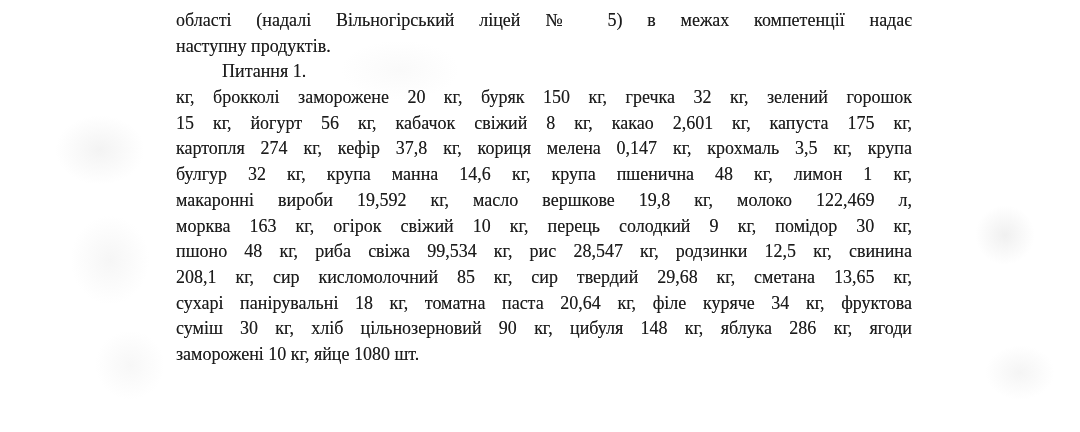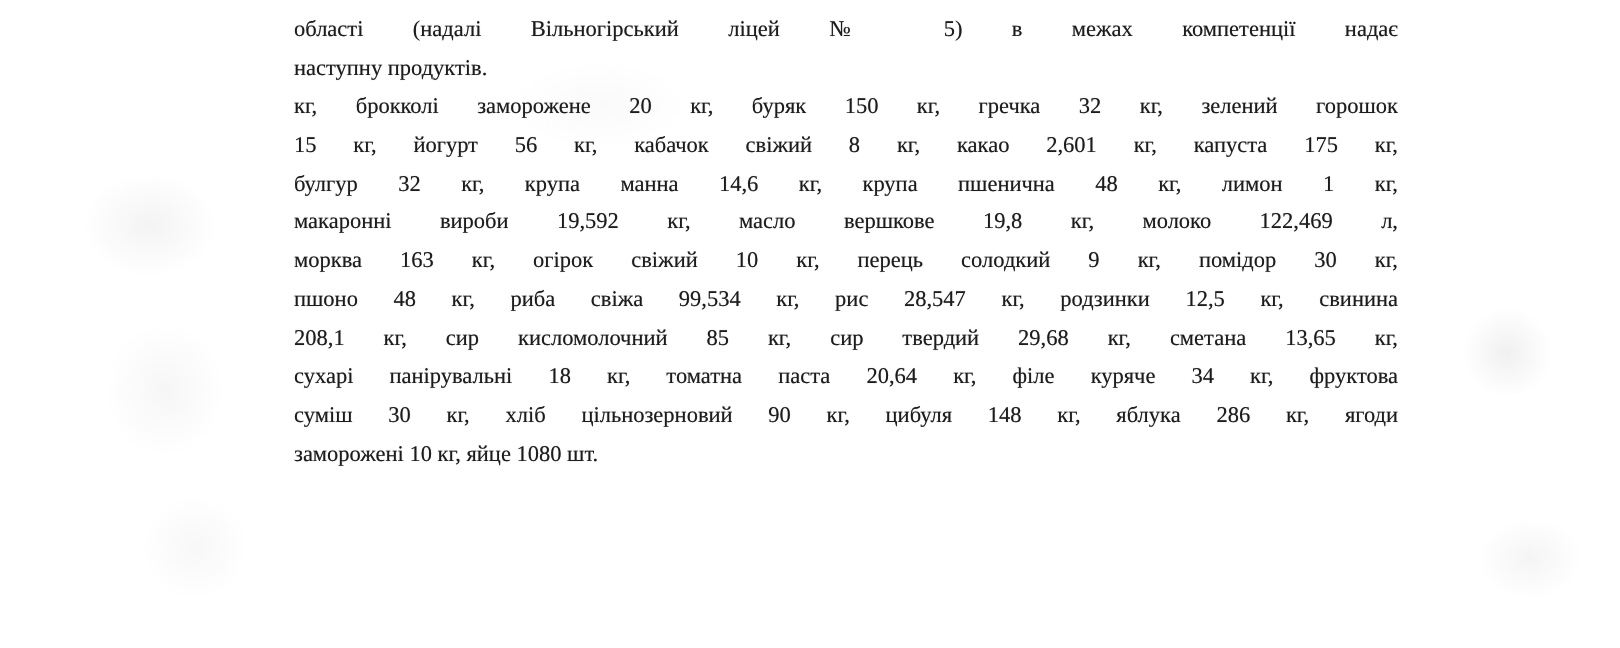--- a/index.html
+++ b/index.html
@@ -27,25 +27,25 @@
   }
   .s1 { left: 55px;  top: 115px; width: 90px;  height: 70px;  background: radial-gradient(ellipse at center, rgba(190,190,190,0.18), rgba(255,255,255,0) 70%); }
   .s2 { left: 70px;  top: 215px; width: 80px;  height: 90px;  background: radial-gradient(ellipse at center, rgba(195,195,195,0.15), rgba(255,255,255,0) 70%); }
   .s3 { left: 95px;  top: 330px; width: 70px;  height: 70px;  background: radial-gradient(ellipse at center, rgba(200,200,200,0.14), rgba(255,255,255,0) 70%); }
   .s4 { left: 975px; top: 205px; width: 60px;  height: 60px;  background: radial-gradient(ellipse at center, rgba(180,180,180,0.20), rgba(255,255,255,0) 70%); }
   .s5 { left: 985px; top: 345px; width: 70px;  height: 55px;  background: radial-gradient(ellipse at center, rgba(190,190,190,0.16), rgba(255,255,255,0) 70%); }
   .s6 { left: 340px; top: 40px;  width: 120px; height: 60px;  background: radial-gradient(ellipse at center, rgba(205,205,205,0.10), rgba(255,255,255,0) 70%); }
 
   .textblock {
     position: absolute;
-    left: 196px;
+    left: 176px;
     top: 8px;
     width: 736px;
     color: #1c1c1c;
-    font-size: 15px;
+    font-size: 18px;
     line-height: 25.7px;
     text-shadow: 0 0 0.5px rgba(20,20,20,0.55);
   }
   .line {
     height: 25.7px;
     white-space: nowrap;
     overflow: visible;
   }
   .line.just {
     white-space: normal;
@@ -63,22 +63,24 @@
   <div class="smudge s1"></div>
   <div class="smudge s2"></div>
   <div class="smudge s3"></div>
   <div class="smudge s4"></div>
   <div class="smudge s5"></div>
   <div class="smudge s6"></div>
 
   <div class="textblock">
     <div class="line just">області (надалі Вільногірський ліцей № 5) в межах компетенції надає</div>
     <div class="line">наступну продуктів.</div>
+    <div class="line indent">Питання 1.</div>
     <div class="line just">кг, брокколі заморожене 20 кг, буряк 150 кг, гречка 32 кг, зелений горошок</div>
     <div class="line just">15 кг, йогурт 56 кг, кабачок свіжий 8 кг, какао 2,601 кг, капуста 175 кг,</div>
+    <div class="line just">картопля 274 кг, кефір 37,8 кг, кориця мелена 0,147 кг, крохмаль 3,5 кг, крупа</div>
     <div class="line just">булгур 32 кг, крупа манна 14,6 кг, крупа пшенична 48 кг, лимон 1 кг,</div>
     <div class="line just">макаронні вироби 19,592 кг, масло вершкове 19,8 кг, молоко 122,469 л,</div>
     <div class="line just">морква 163 кг, огірок свіжий 10 кг, перець солодкий 9 кг, помідор 30 кг,</div>
     <div class="line just">пшоно 48 кг, риба свіжа 99,534 кг, рис 28,547 кг, родзинки 12,5 кг, свинина</div>
     <div class="line just">208,1 кг, сир кисломолочний 85 кг, сир твердий 29,68 кг, сметана 13,65 кг,</div>
     <div class="line just">сухарі панірувальні 18 кг, томатна паста 20,64 кг, філе куряче 34 кг, фруктова</div>
     <div class="line just">суміш 30 кг, хліб цільнозерновий 90 кг, цибуля 148 кг, яблука 286 кг, ягоди</div>
     <div class="line">заморожені 10 кг, яйце 1080 шт.</div>
   </div>
 </div>

